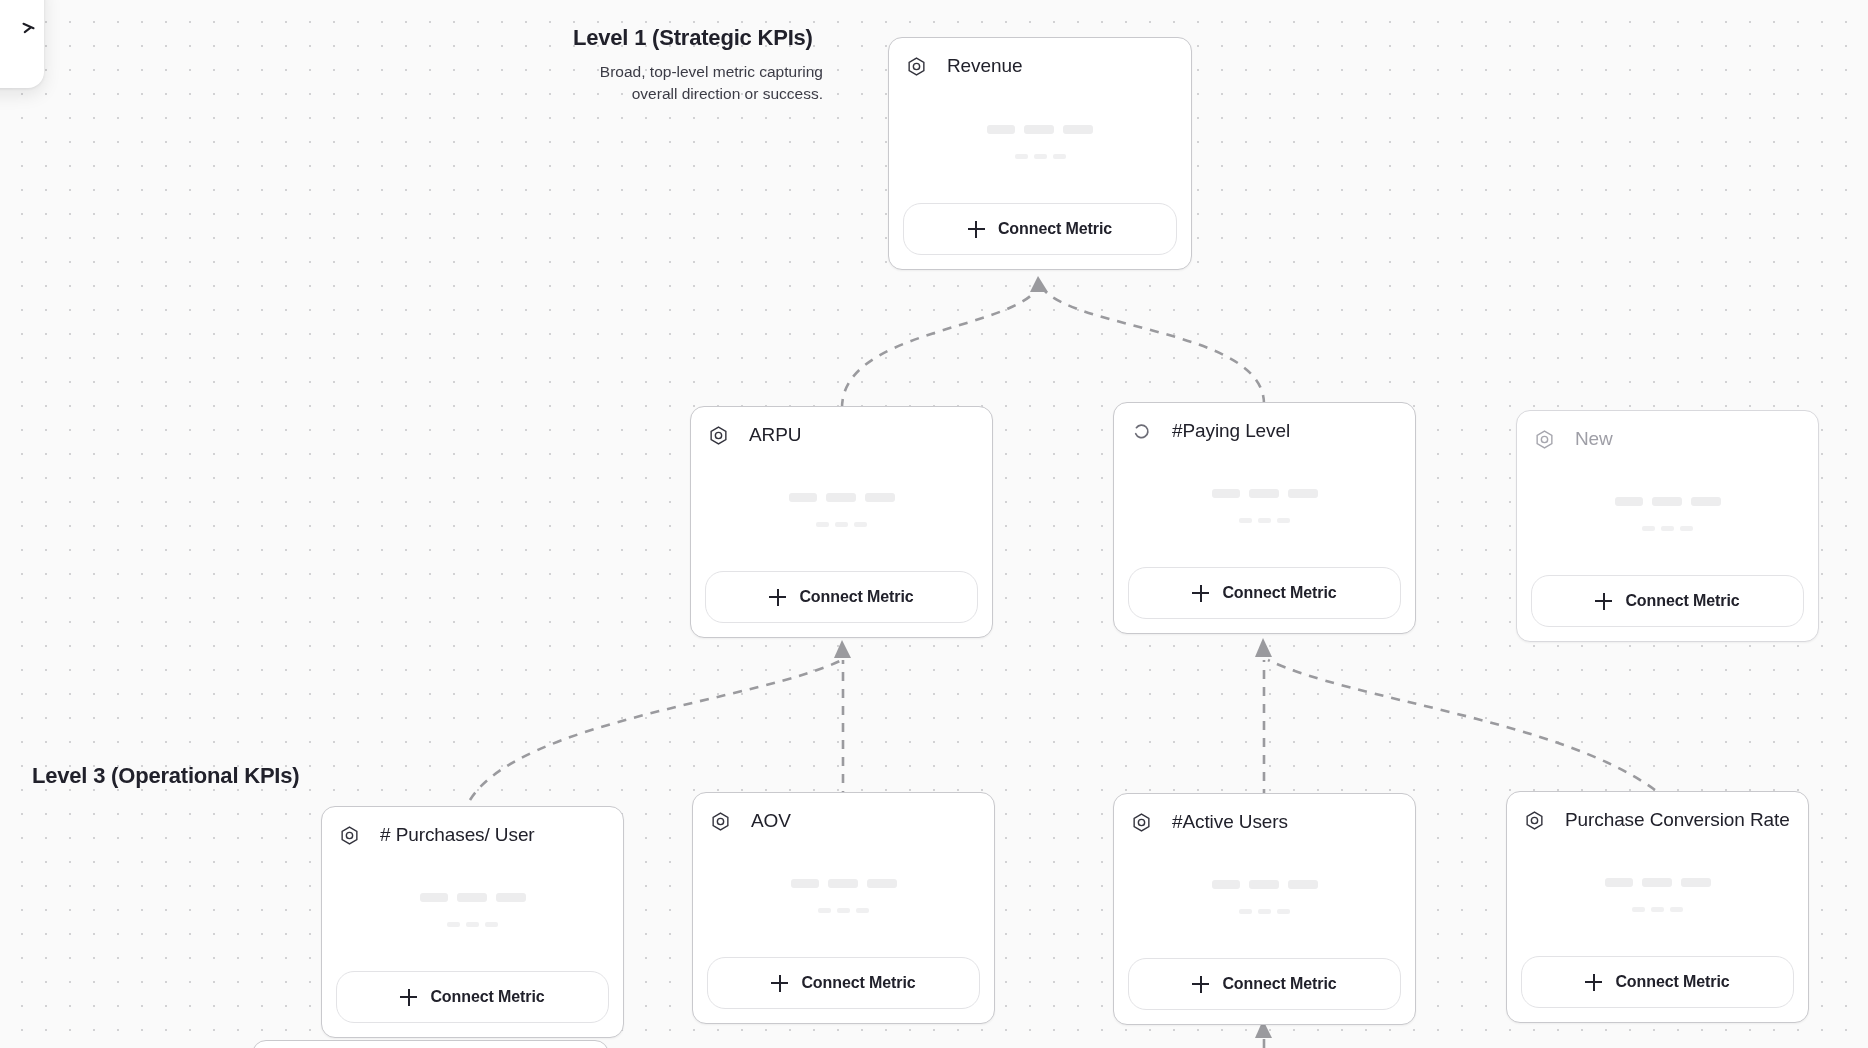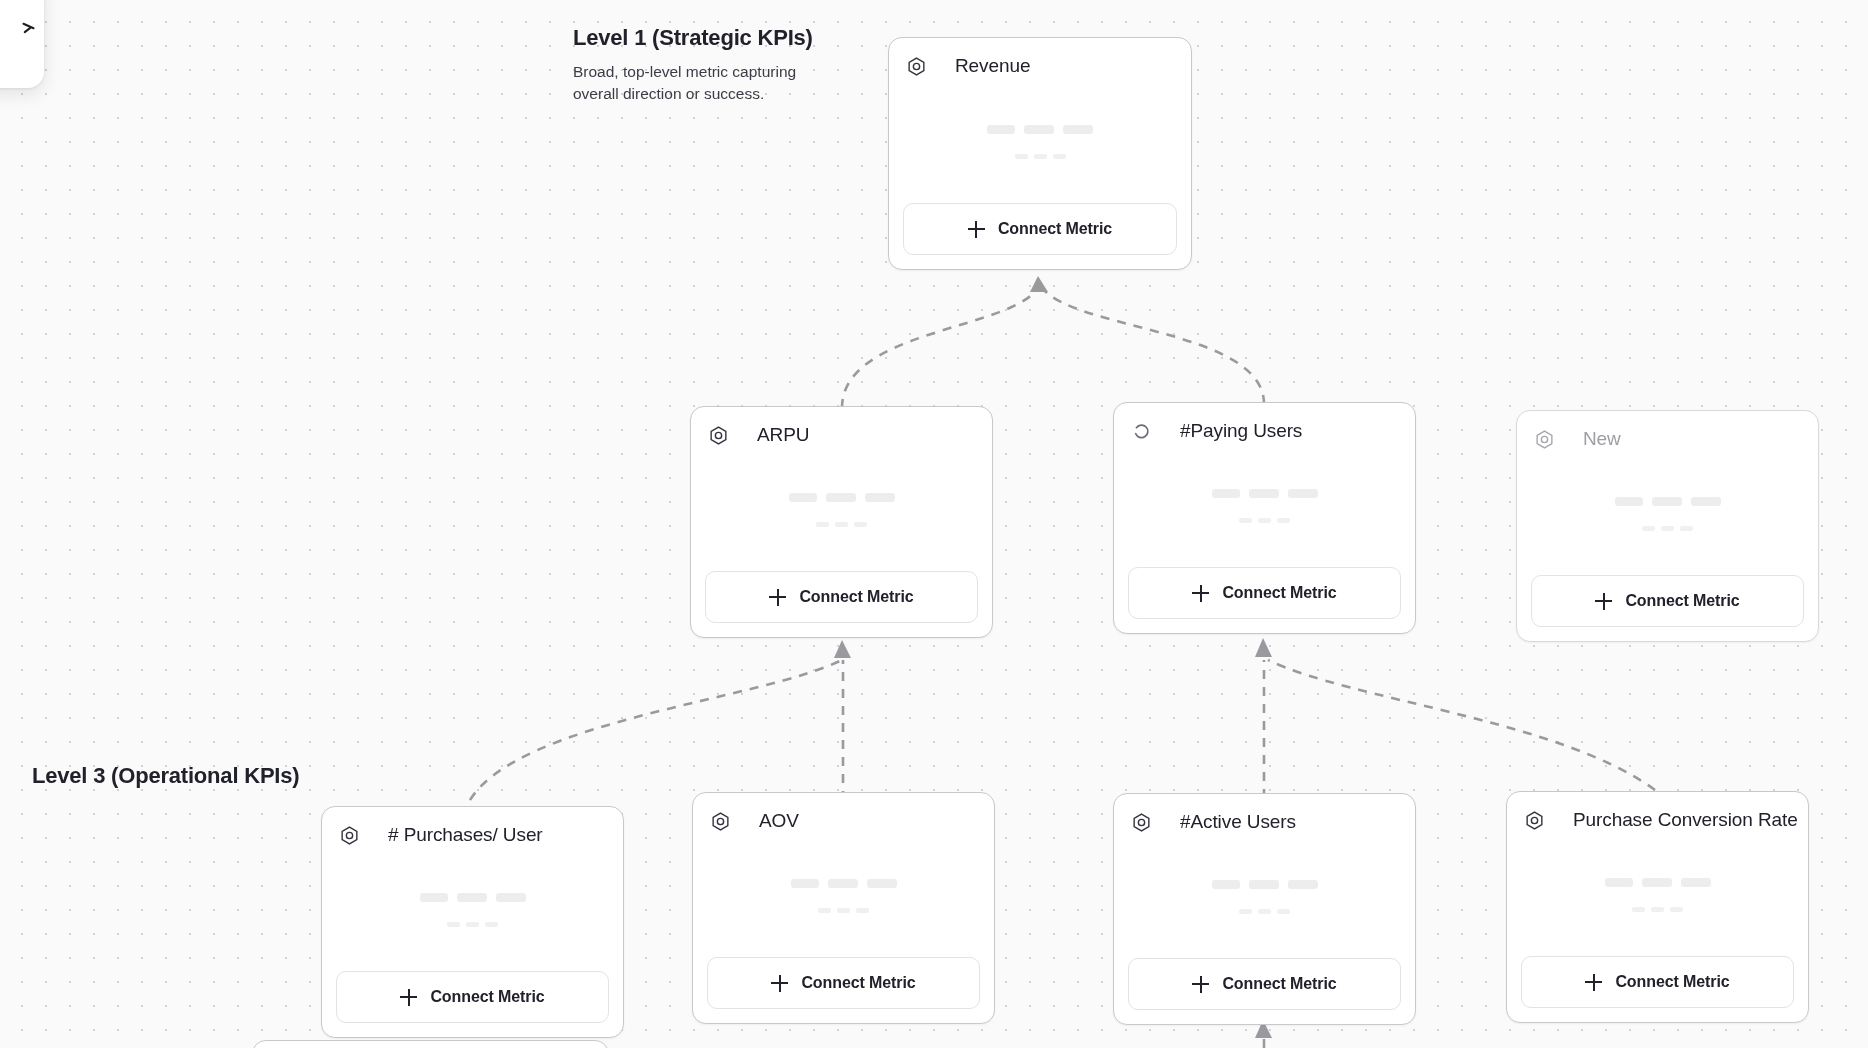--- a/index.html
+++ b/index.html
@@ -49,40 +49,41 @@
     color: #21212b;
     letter-spacing: -0.2px;
     white-space: nowrap;
   }
   .level-desc {
     margin-top: 10px;
     font-size: 15.5px;
     line-height: 1.45;
     color: #3c3c46;
     max-width: 250px;
+    text-align: right;
   }
 
   
   .card {
     position: absolute;
     z-index: 2;
     background: #ffffff;
     border: 1.3px solid #c9c9cd;
     border-radius: 14px;
     box-shadow: 0 1px 2px rgba(16,16,20,0.05);
     display: flex;
     flex-direction: column;
     padding: 14px 14px 14px 14px;
   }
   .card.ghost { border-color: #d9d9dd; justify-content: flex-end; }
 
   .card-head {
     display: flex;
     align-items: center;
-    gap: 28px;
+    gap: 20px;
     height: 28px;
     flex: 0 0 auto;
     padding-left: 3px;
   }
   .card-title {
     font-size: 19px;
     font-weight: 400;
     color: #21212b;
     white-space: nowrap;
     letter-spacing: -0.1px;
@@ -114,21 +115,21 @@
   .skel-row.small { gap: 6px; }
   .skel-row.small .skel.w1 { width: 13px; }
   .skel-row.small .skel.w2 { width: 13px; }
   .skel-row.small .skel.w3 { width: 13px; }
 
   
   .connect-btn {
     flex: 0 0 auto;
     height: 52px;
     border: 1px solid #e3e3e6;
-    border-radius: 10px;
+    border-radius: 18px;
     background: #fff;
     display: flex;
     align-items: center;
     justify-content: center;
     gap: 13px;
     cursor: pointer;
   }
   .plus-icon {
     width: 17px; height: 17px; position: relative; flex: 0 0 auto;
   }
@@ -275,21 +276,21 @@
       <span class="plus-icon"></span>
       <span class="connect-label">Connect Metric</span>
     </div>
   </div>
 
   <div class="card" style="left:1113px; top:402px; width:303px; height:232px;">
     <div class="card-head">
       <svg class="spinner-icon" viewBox="0 0 24 24">
         <path d="M6.2 7.6 A 7.2 7.2 0 1 1 5.4 14.6"></path>
       </svg>
-      <span class="card-title">#Paying Users</span>
+      <span class="card-title">#Paying Level</span>
     </div>
     <div class="card-body">
       <div class="skel-row">
         <span class="skel w1"></span>
         <span class="skel w2"></span>
         <span class="skel w3"></span>
       </div>
       <div class="skel-row small">
         <span class="skel w1"></span>
         <span class="skel w2"></span>

